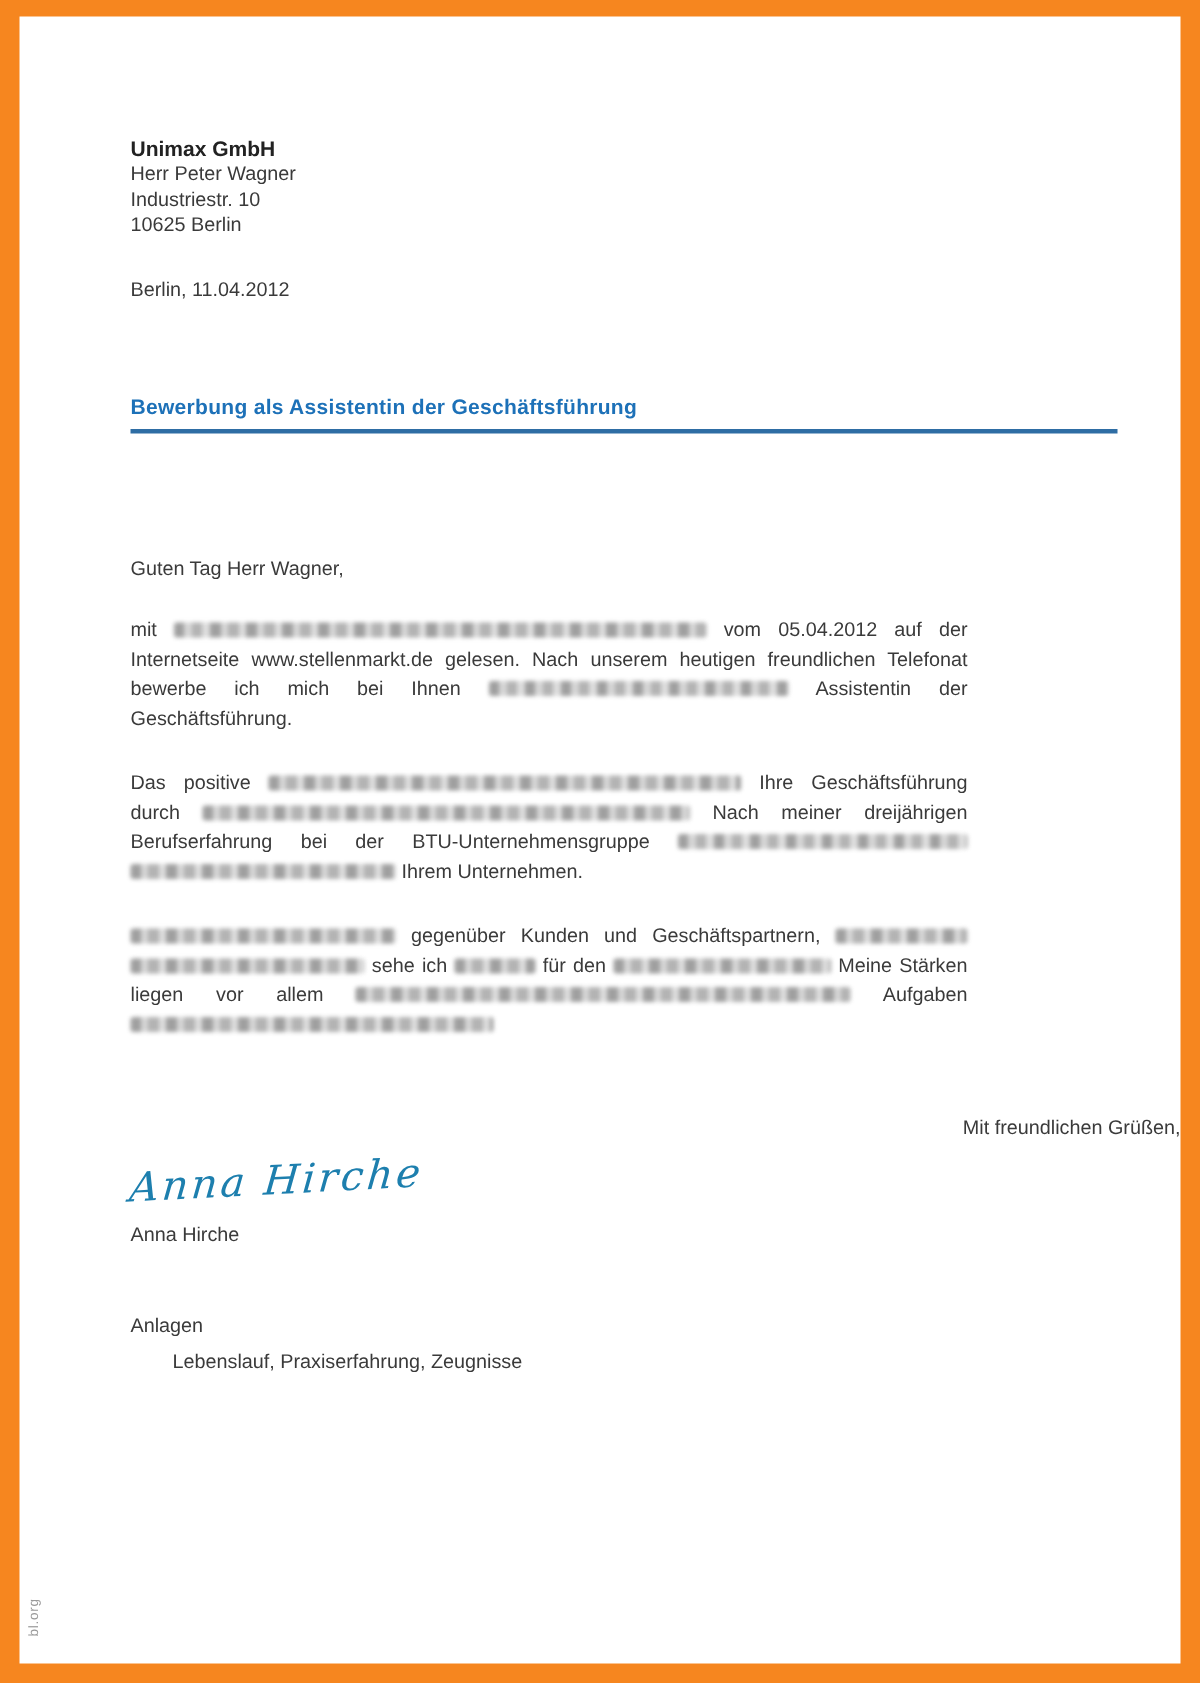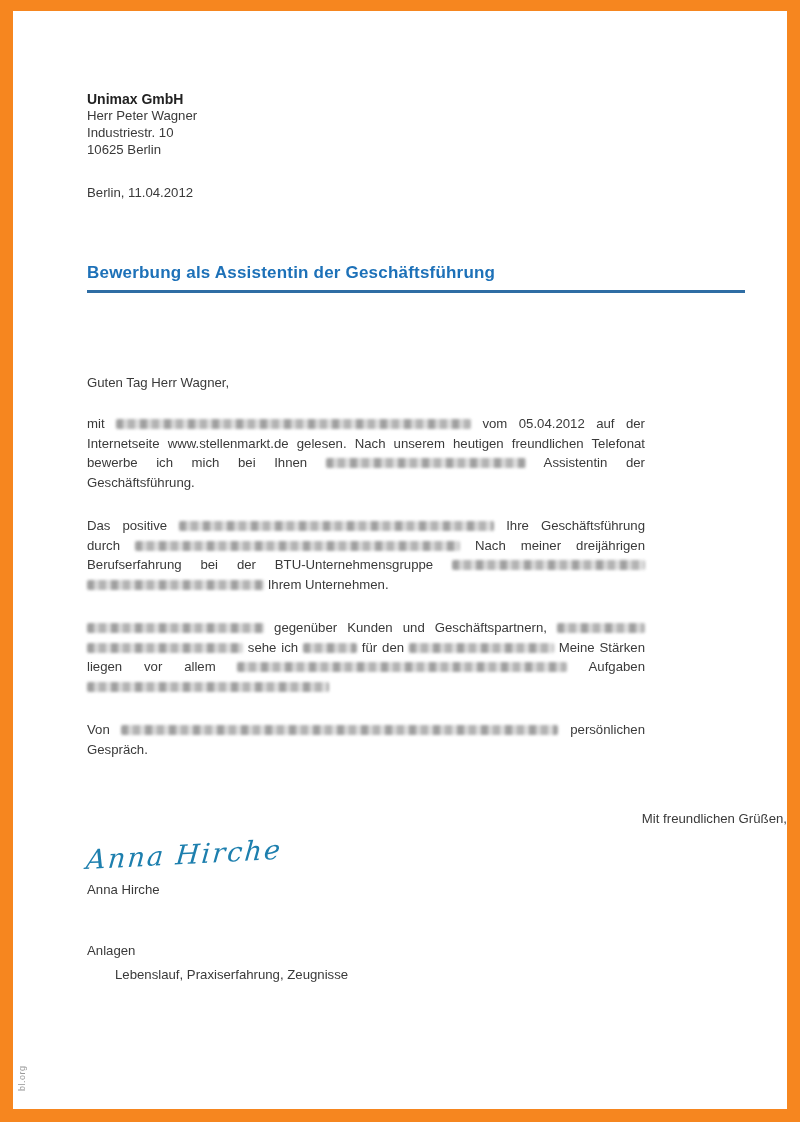--- a/index.html
+++ b/index.html
@@ -24,21 +24,21 @@
     padding:80px 0 0 74px;
     color:var(--body);
     font-size:13.2px;
     overflow:hidden;
   }
   .company{font-weight:bold;font-size:14px;color:#222;}
   .recipient{margin-top:0;line-height:17px;}
   .dateline{margin-top:27px;}
   .subject{
     margin-top:63px;
-    font-size:17px;
+    font-size:14px;
     font-weight:bold;
     color:var(--blue);
     letter-spacing:.2px;
   }
   .rule{
     margin-top:7px;
     width:658px;height:3px;
     background:var(--rule);
   }
   .salutation{margin-top:82px;}
@@ -105,21 +105,20 @@
 
     <div class="subject">Bewerbung als Assistentin der Geschäftsführung</div>
     <div class="rule"></div>
 
     <div class="salutation">Guten Tag Herr Wagner,</div>
 
     <div class="letter-body">
         <p class="para">mit <span class="blur" style="width: 355px;"></span> vom 05.04.2012 auf der Internetseite www.stellenmarkt.de gelesen. Nach unserem heutigen freundlichen Telefonat bewerbe ich mich bei Ihnen <span class="blur" style="width: 200px;"></span> Assistentin der Geschäftsführung.</p>
         <p class="para">Das positive <span class="blur" style="width: 315px;"></span> Ihre Geschäftsführung durch <span class="blur" style="width: 325px;"></span> Nach meiner dreijährigen Berufserfahrung bei der BTU-Unternehmensgruppe <span class="blur" style="width: 193px;"></span> <span class="blur" style="width: 177px;"></span> Ihrem Unternehmen.</p>
         <p class="para"><span class="blur" style="width: 177px;"></span> gegenüber Kunden und Geschäftspartnern, <span class="blur" style="width: 88px;"></span> <span class="blur" style="width: 156px;"></span> sehe ich <span class="blur" style="width: 54px;"></span> für den <span class="blur" style="width: 145px;"></span> Meine Stärken liegen vor allem <span class="blur" style="width: 330px;"></span> Aufgaben <span class="blur" style="width: 242px;"></span></p>
-        <p class="para">Von <span class="blur" style="width: 437px;"></span> persönlichen Gespräch.</p>
       </div>
 
     <div class="closing">Mit freundlichen Grüßen,</div>
 
     <div class="signature">
       <span>Anna Hirche</span>
     </div>
 
     <div class="signer">Anna Hirche</div>
 

